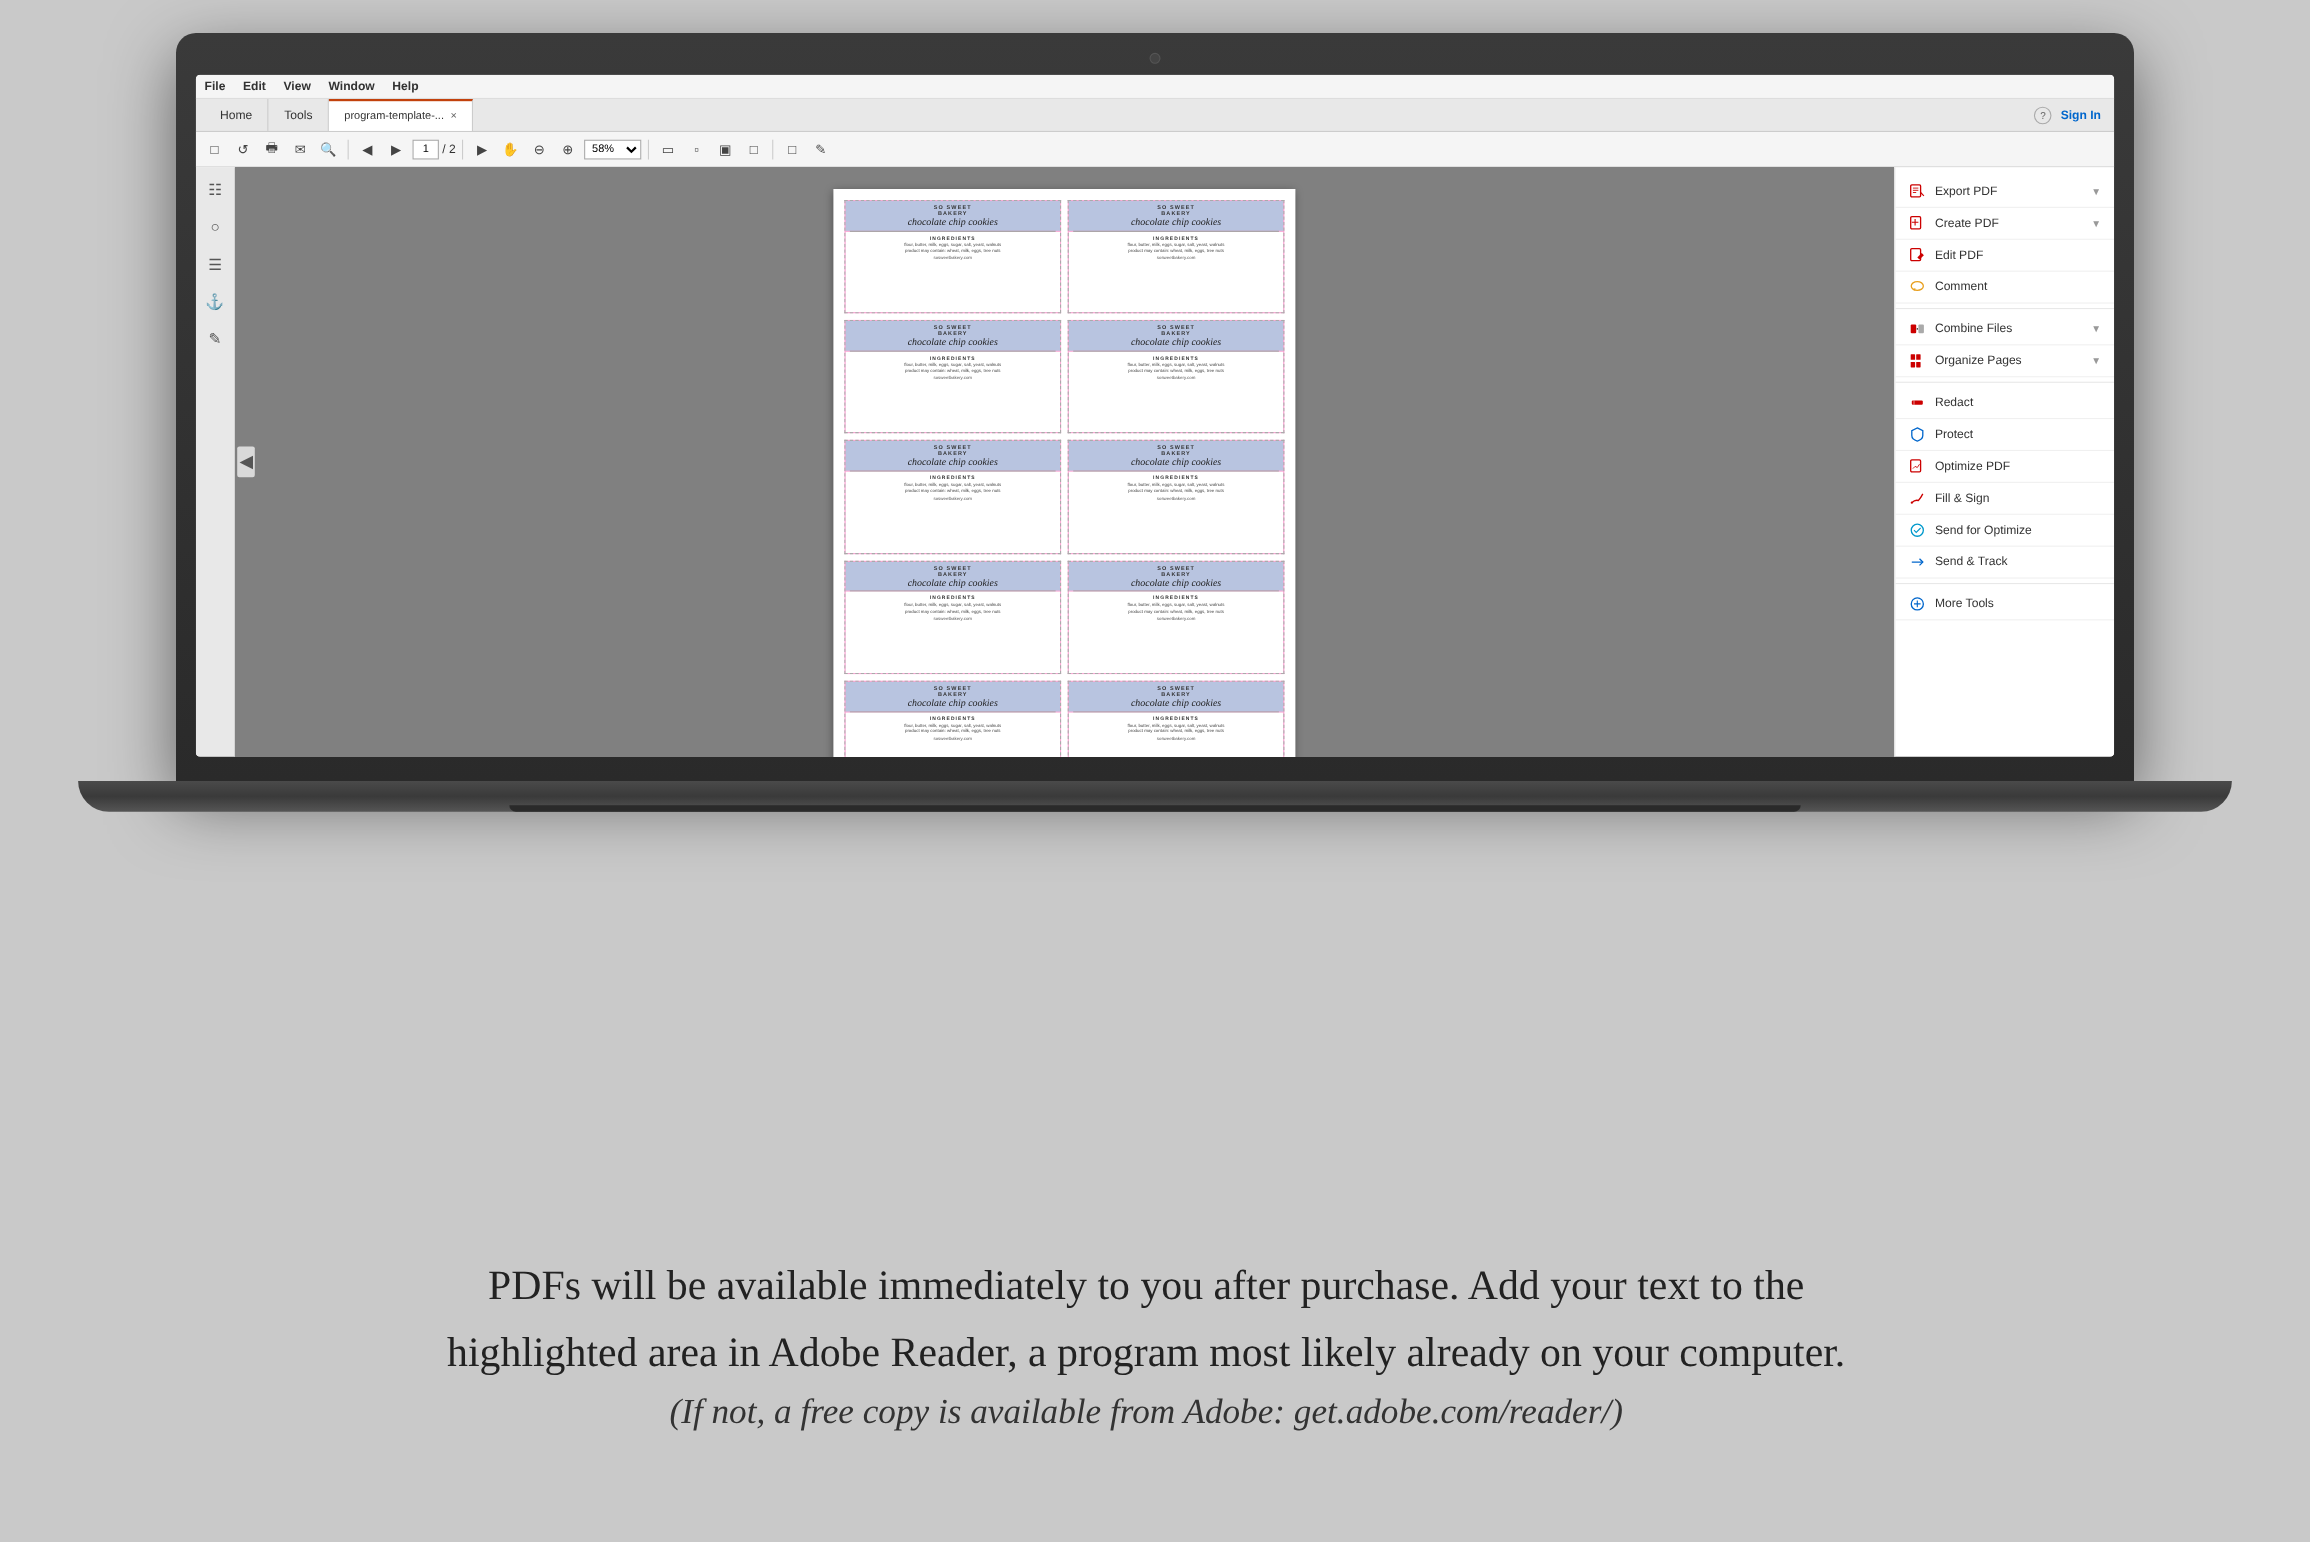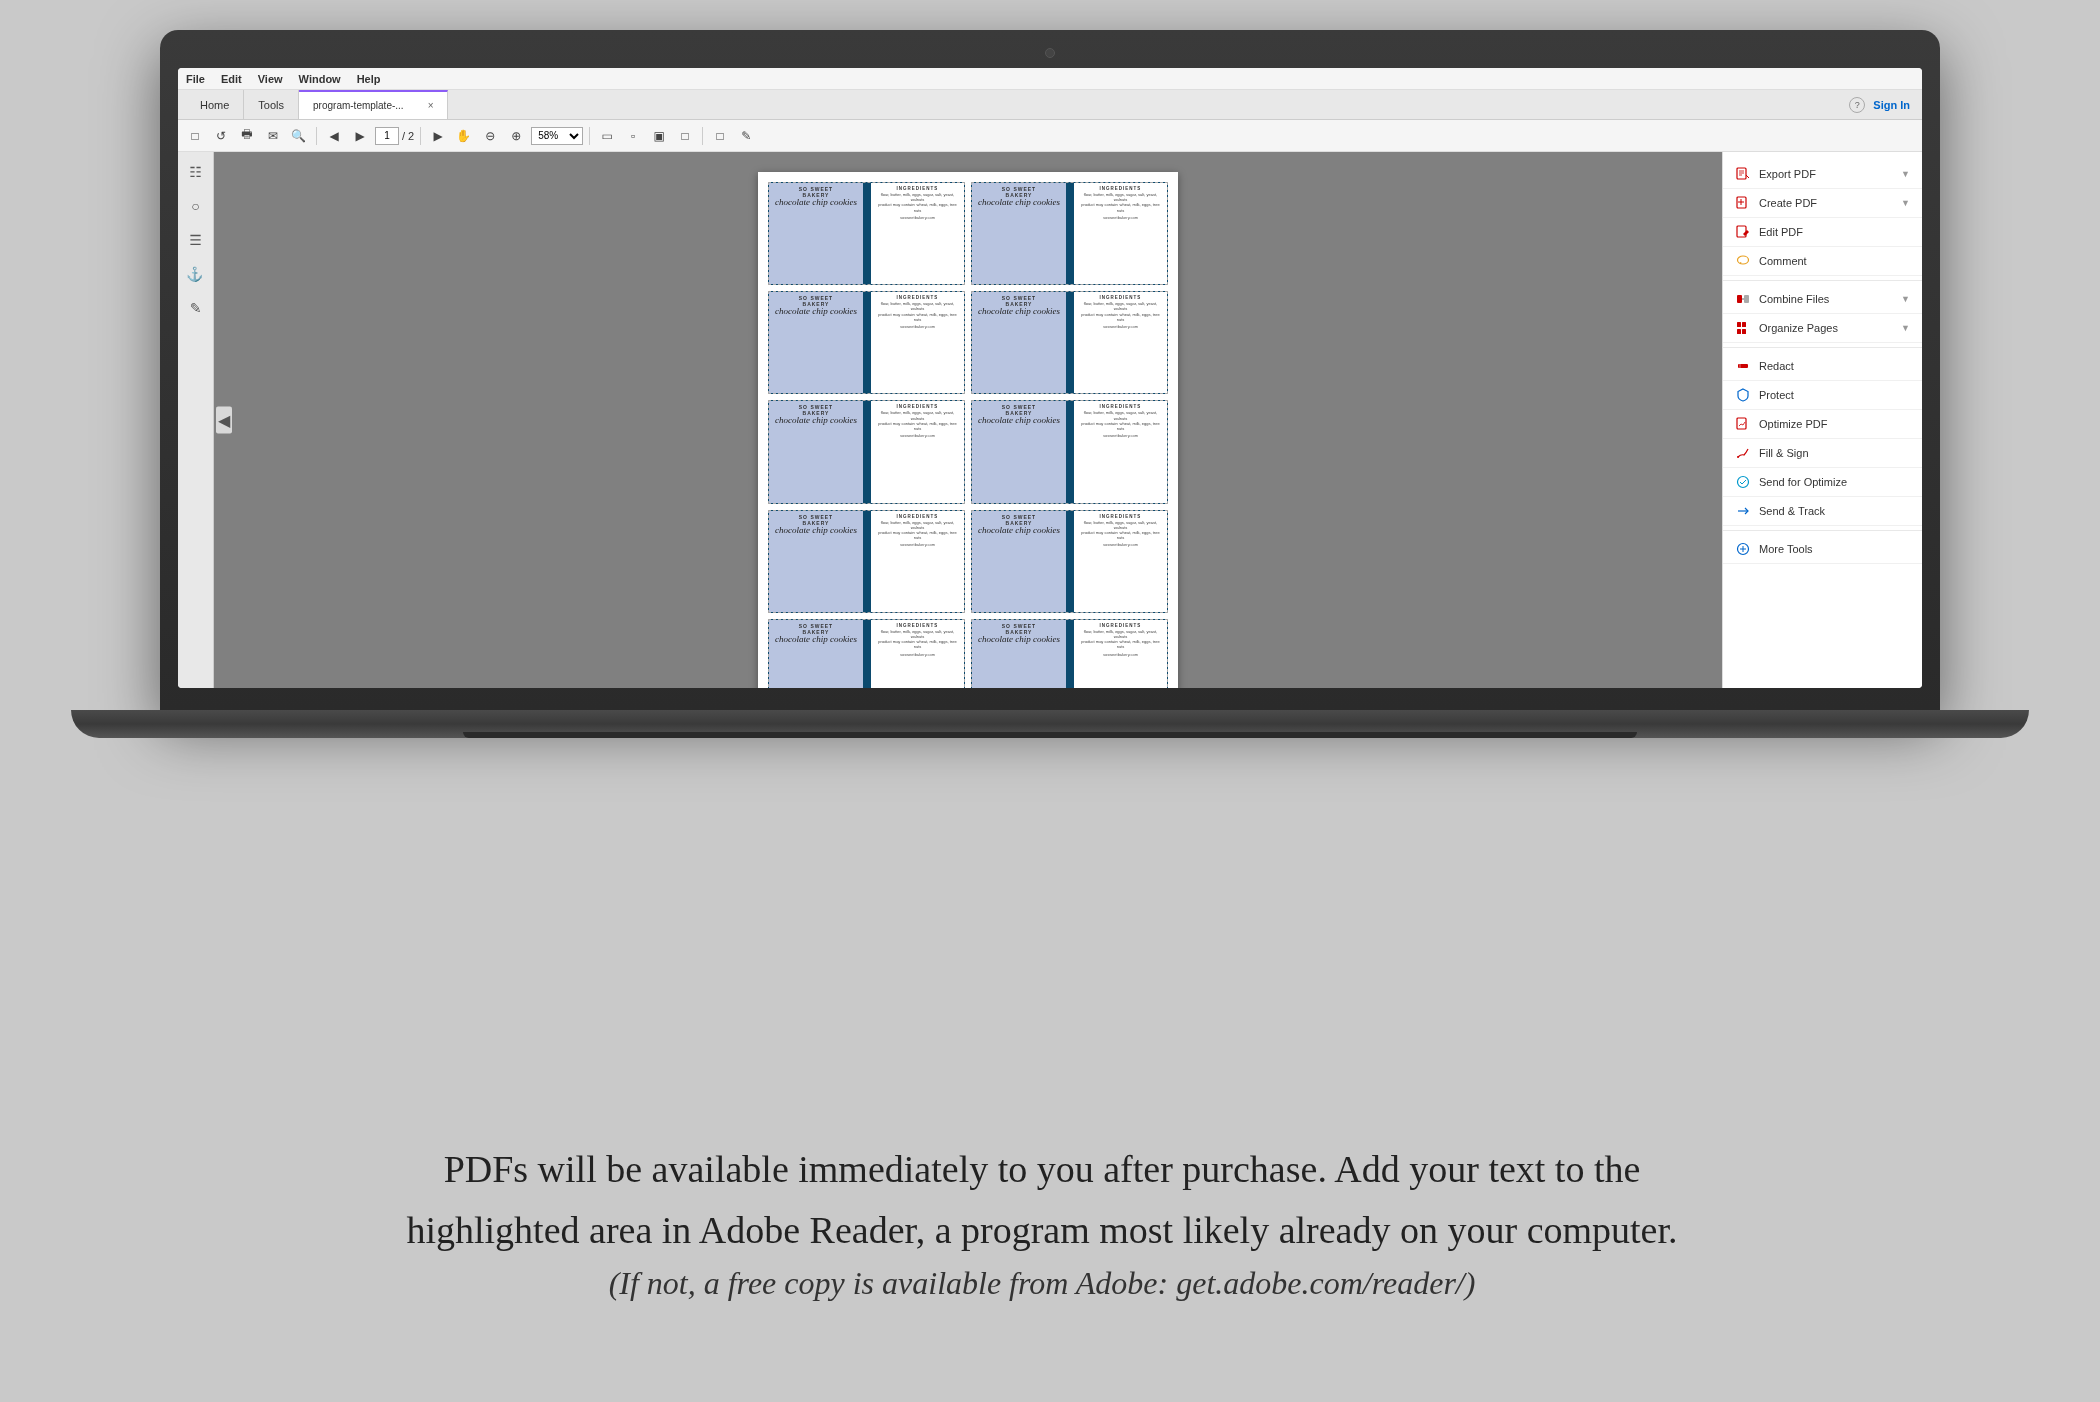--- a/index.html
+++ b/index.html
@@ -131,22 +131,22 @@
     }
 
     .tab-file {
       background: white;
       padding: 0 14px;
       display: flex;
       align-items: center;
       font-size: 10px;
       color: #333;
       border-right: 1px solid #ccc;
-      border-top: 2px solid #8b5cf6;
-      gap: 24px;
+      border-top: 2px solid #c2410c;
+      gap: 6px;
     }
 
     .tab-close {
       font-size: 10px;
       color: #666;
       cursor: pointer;
     }
 
     .tab-spacer { flex: 1; }
 
@@ -285,23 +285,23 @@
       display: grid;
       grid-template-columns: 1fr 1fr;
       grid-template-rows: repeat(5, 1fr);
       gap: 6px;
     }
 
     
     .cookie-card {
       border: 1.5px dashed #aaa;
       display: flex;
-      flex-direction: row;
+      flex-direction: column;
       overflow: hidden;
-      background: #0c4a6e;
+      background: #f9a8d4;
     }
 
     .card-header {
       background: #b8c4e0;
       padding: 3px 6px 2px 6px;
       text-align: center;
     }
 
     .card-bakery-name {
       font-size: 5px;

